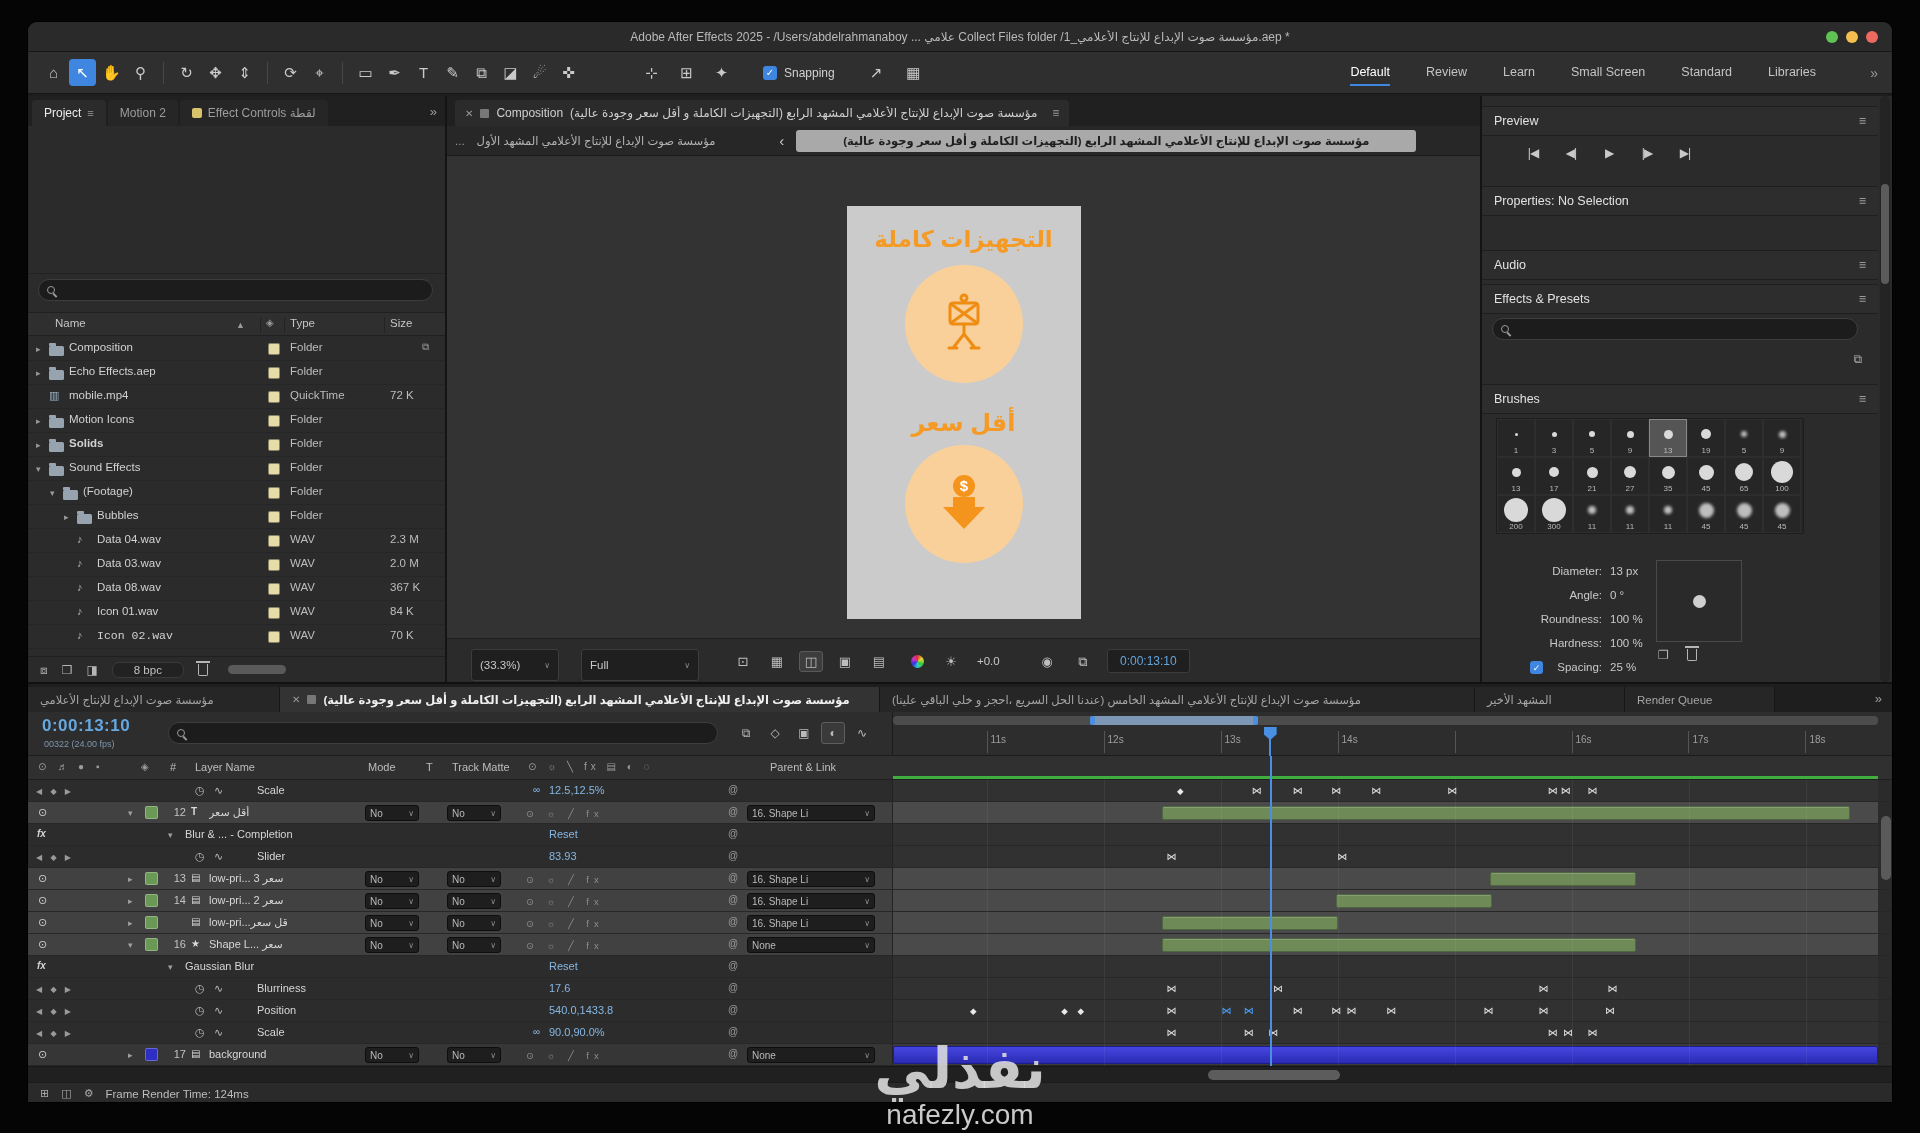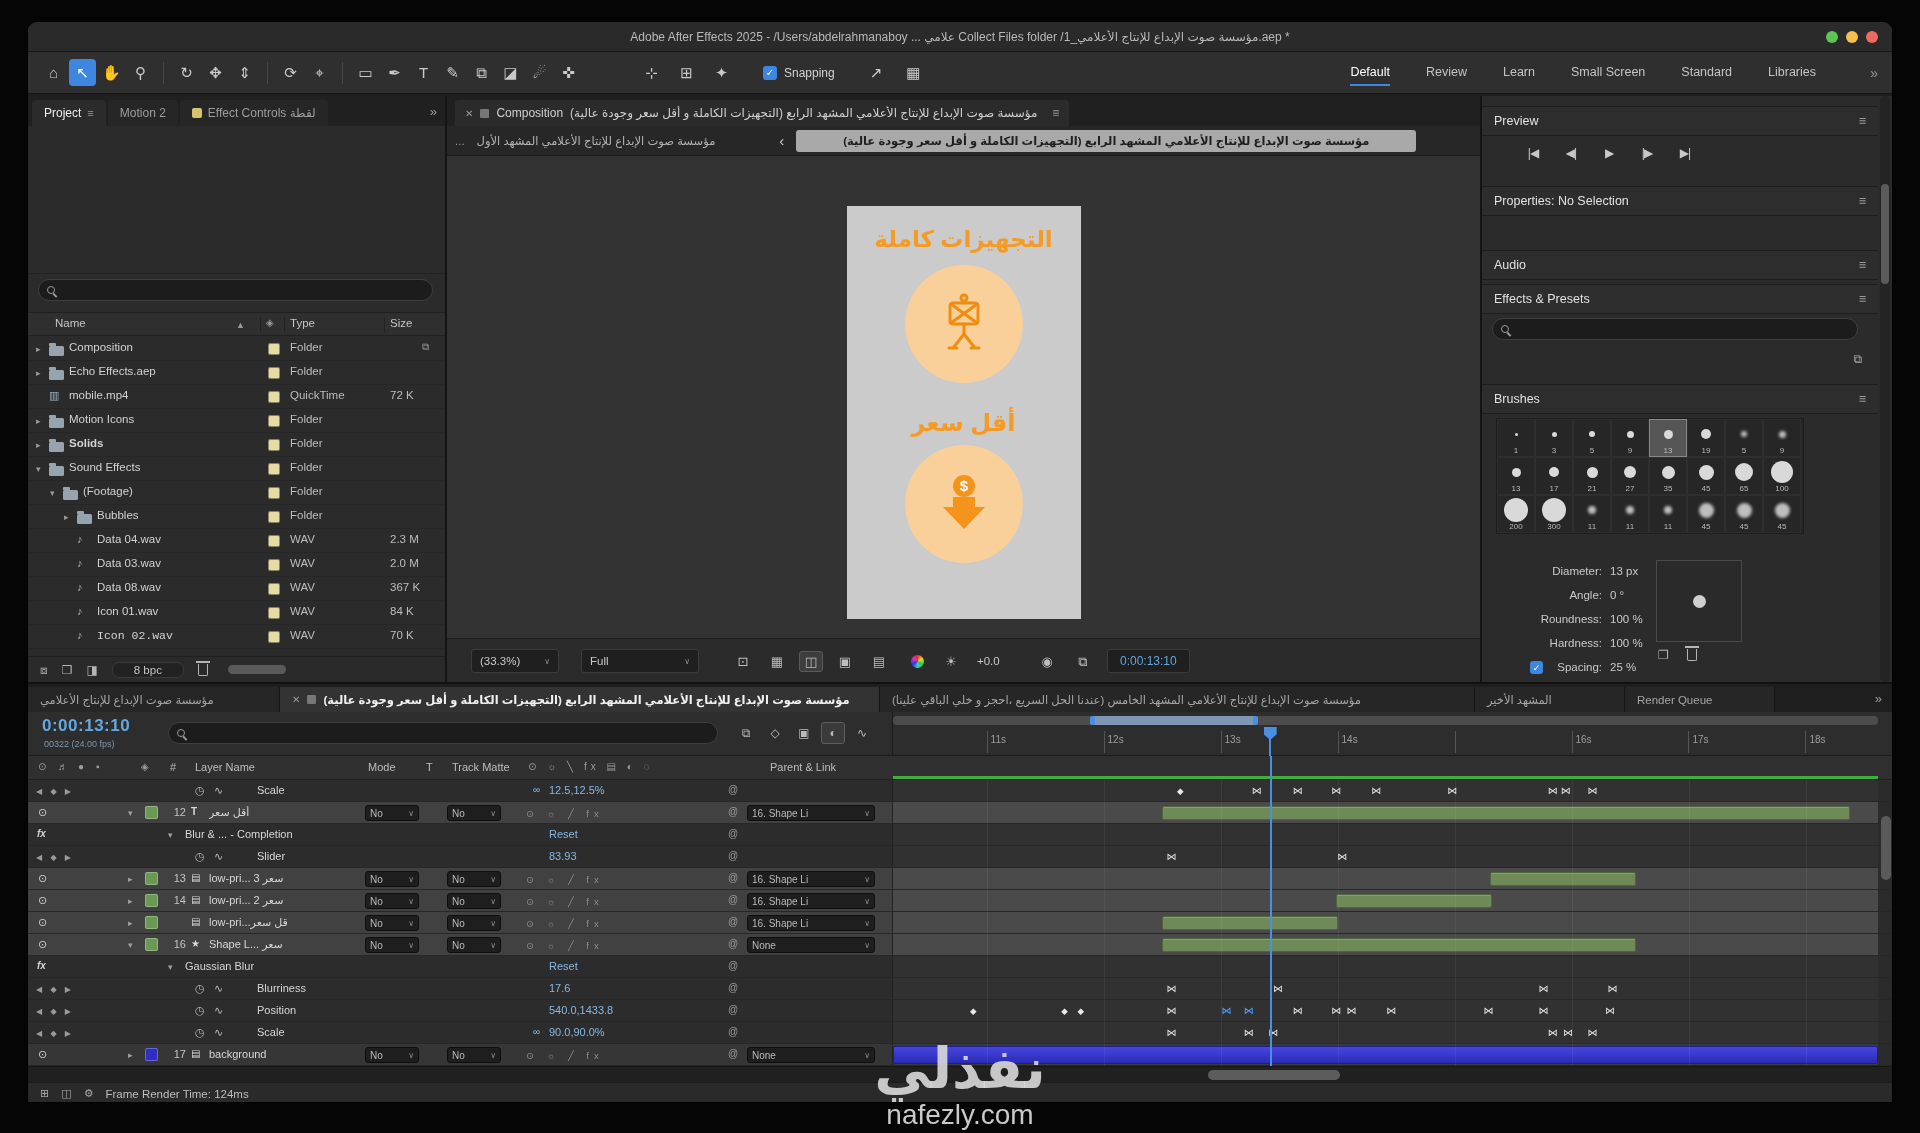--- a/index.html
+++ b/index.html
@@ -82,21 +82,21 @@
 .v-back{font-size:15px;color:#c9c9c9;margin-left:52px}
 .v-cur{background:#a9a9a9;color:#1f1f1f;border-radius:3px;height:22px;line-height:22px;padding:0 14px;width:620px;text-align:center;white-space:nowrap;overflow:hidden;font-weight:bold}
 .v-canvas{height:482px;background:#333;position:relative}
 .comp{position:absolute;left:50%;top:50px;transform:translateX(-50%);width:234px;height:413px;background:#cbcbcb;display:flex;flex-direction:column;align-items:center}
 .c-label{margin-top:20px;font-size:23px;font-weight:bold;color:#f59b25}
 .c-label.second{margin-top:26px;font-size:24px}
 .c-circle{width:118px;height:118px;border-radius:50%;background:#f9d09a;display:flex;align-items:center;justify-content:center;flex:none}
 .c-circle.first{margin-top:12px}
 .c-circle.second{margin-top:8px}
 .v-bottom{height:44px;background:#2b2b2b;border-top:1px solid #1e1e1e;position:relative;font-size:12px;color:#c9c9c9}
-.v-dd{position:absolute;top:10px;height:24px;background:#1f1f1f;border:1px solid #3c3c3c;border-radius:3px;display:flex;align-items:center;justify-content:space-between;padding:8px 8px;font-size:11.5px}
+.v-dd{position:absolute;top:10px;height:32px;background:#1f1f1f;border:1px solid #3c3c3c;border-radius:3px;display:flex;align-items:center;justify-content:space-between;padding:8px 8px;font-size:11.5px}
 .dd-c{font-size:8px;color:#8a8a8a;margin-left:6px}
 .vicon{position:absolute;top:12px;width:24px;height:21px;display:flex;align-items:center;justify-content:center;font-size:13px;color:#bdbdbd}
 .vicon.active{background:#3d3d3d;border:1px solid #5a5a5a;border-radius:3px}
 .swatchc{width:13px;height:13px;border-radius:50%;display:block;background:conic-gradient(#d33,#dd3,#3c3,#3cc,#33d,#c3c,#d33)}
 .v-exp{position:absolute;left:530px;top:16px;font-size:11.5px;color:#c9c9c9}
 .v-tc{position:absolute;left:660px;top:10px;height:24px;background:#1f1f1f;border:1px solid #3c3c3c;border-radius:3px;display:flex;align-items:center;padding:0 12px;color:#63a5de;font-size:12px}
 
 .rp-h{position:absolute;left:0;right:14px;height:30px;background:#2d2d2d;border-top:1px solid #1e1e1e;border-bottom:1px solid #1e1e1e;display:flex;align-items:center;padding:0 12px;font-size:12.5px;color:#e2e2e2}
 .rp-h .menu{margin-left:auto}
 .transport{position:absolute;left:36px;display:flex;gap:8px}

